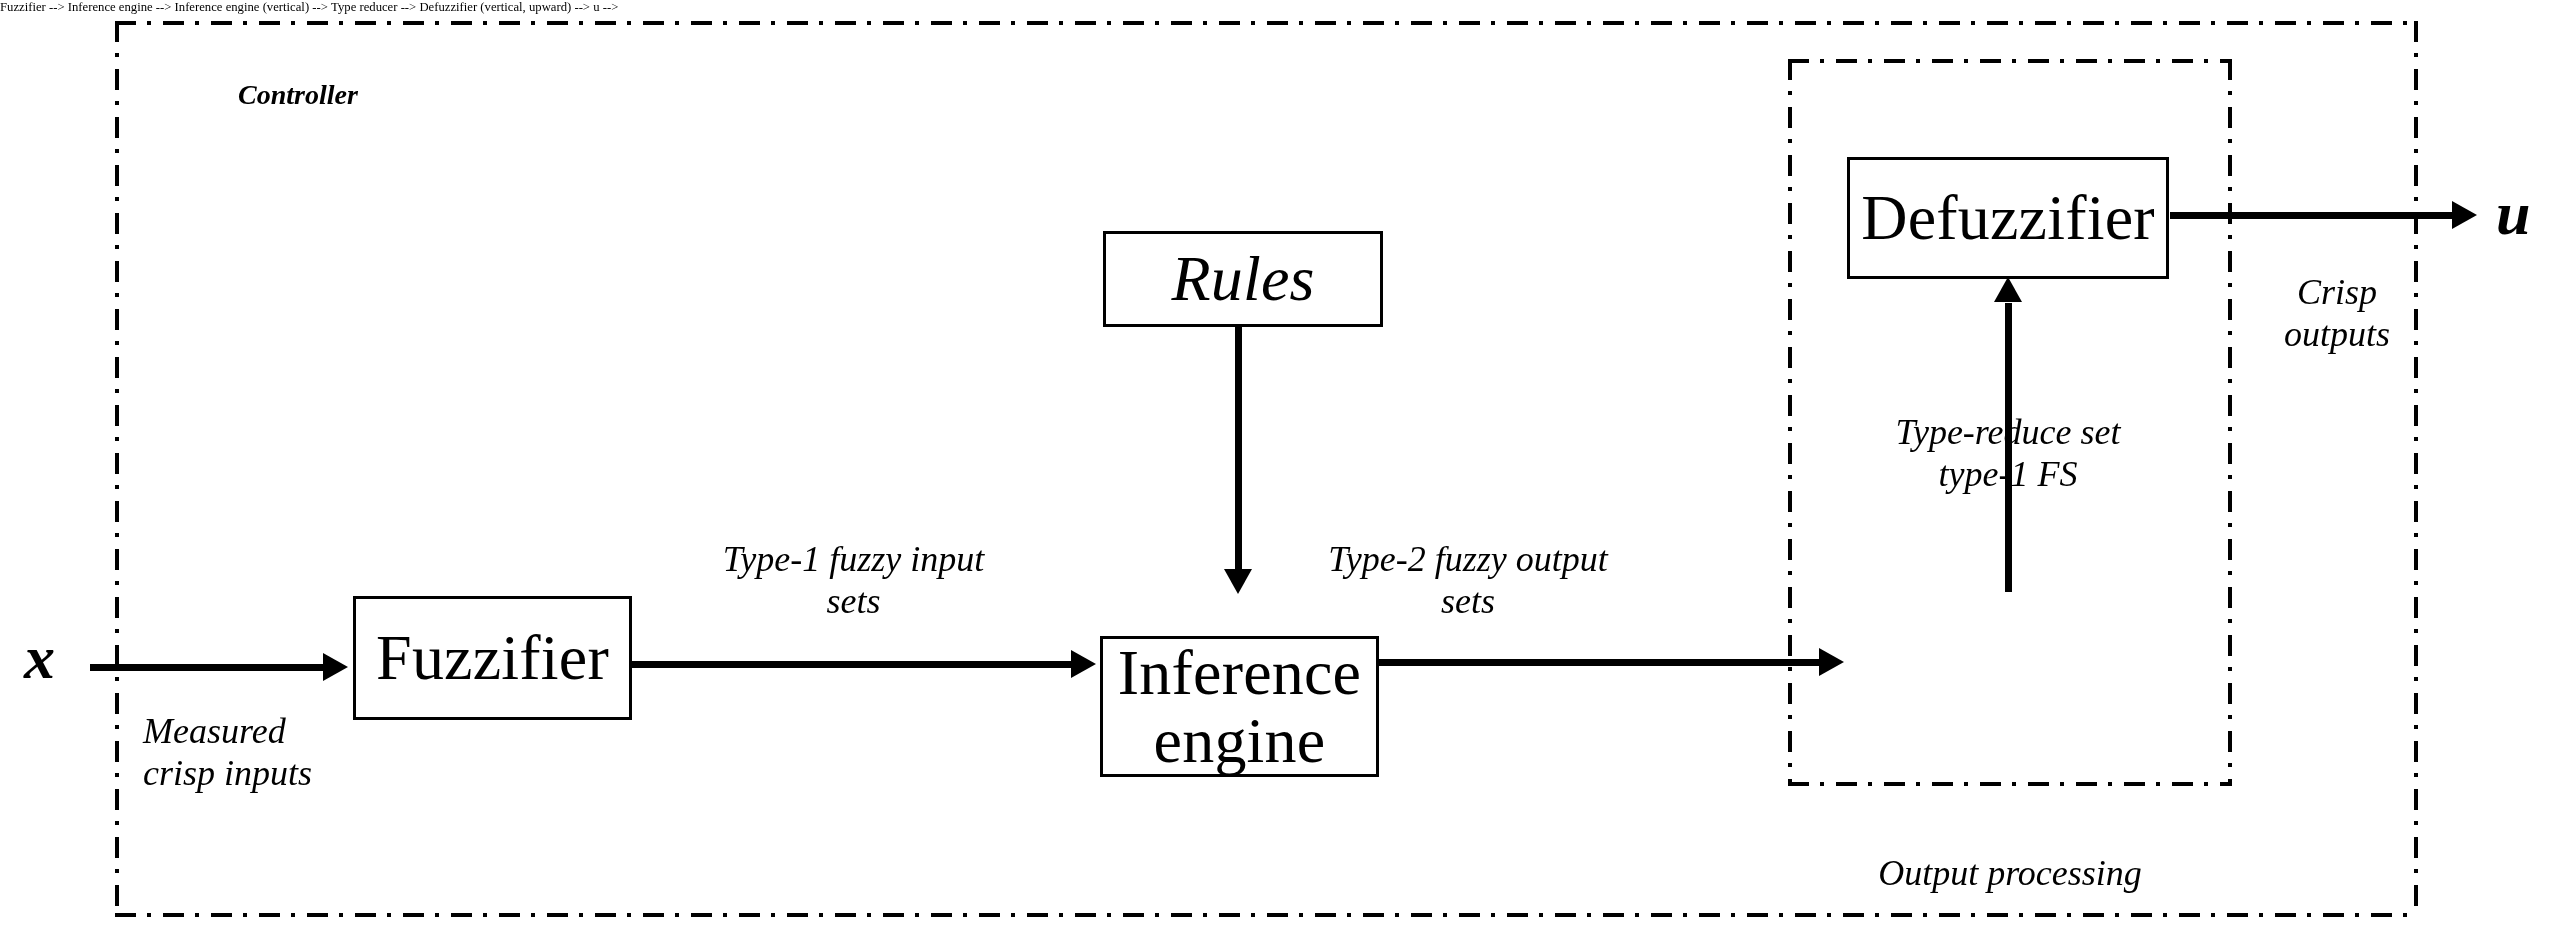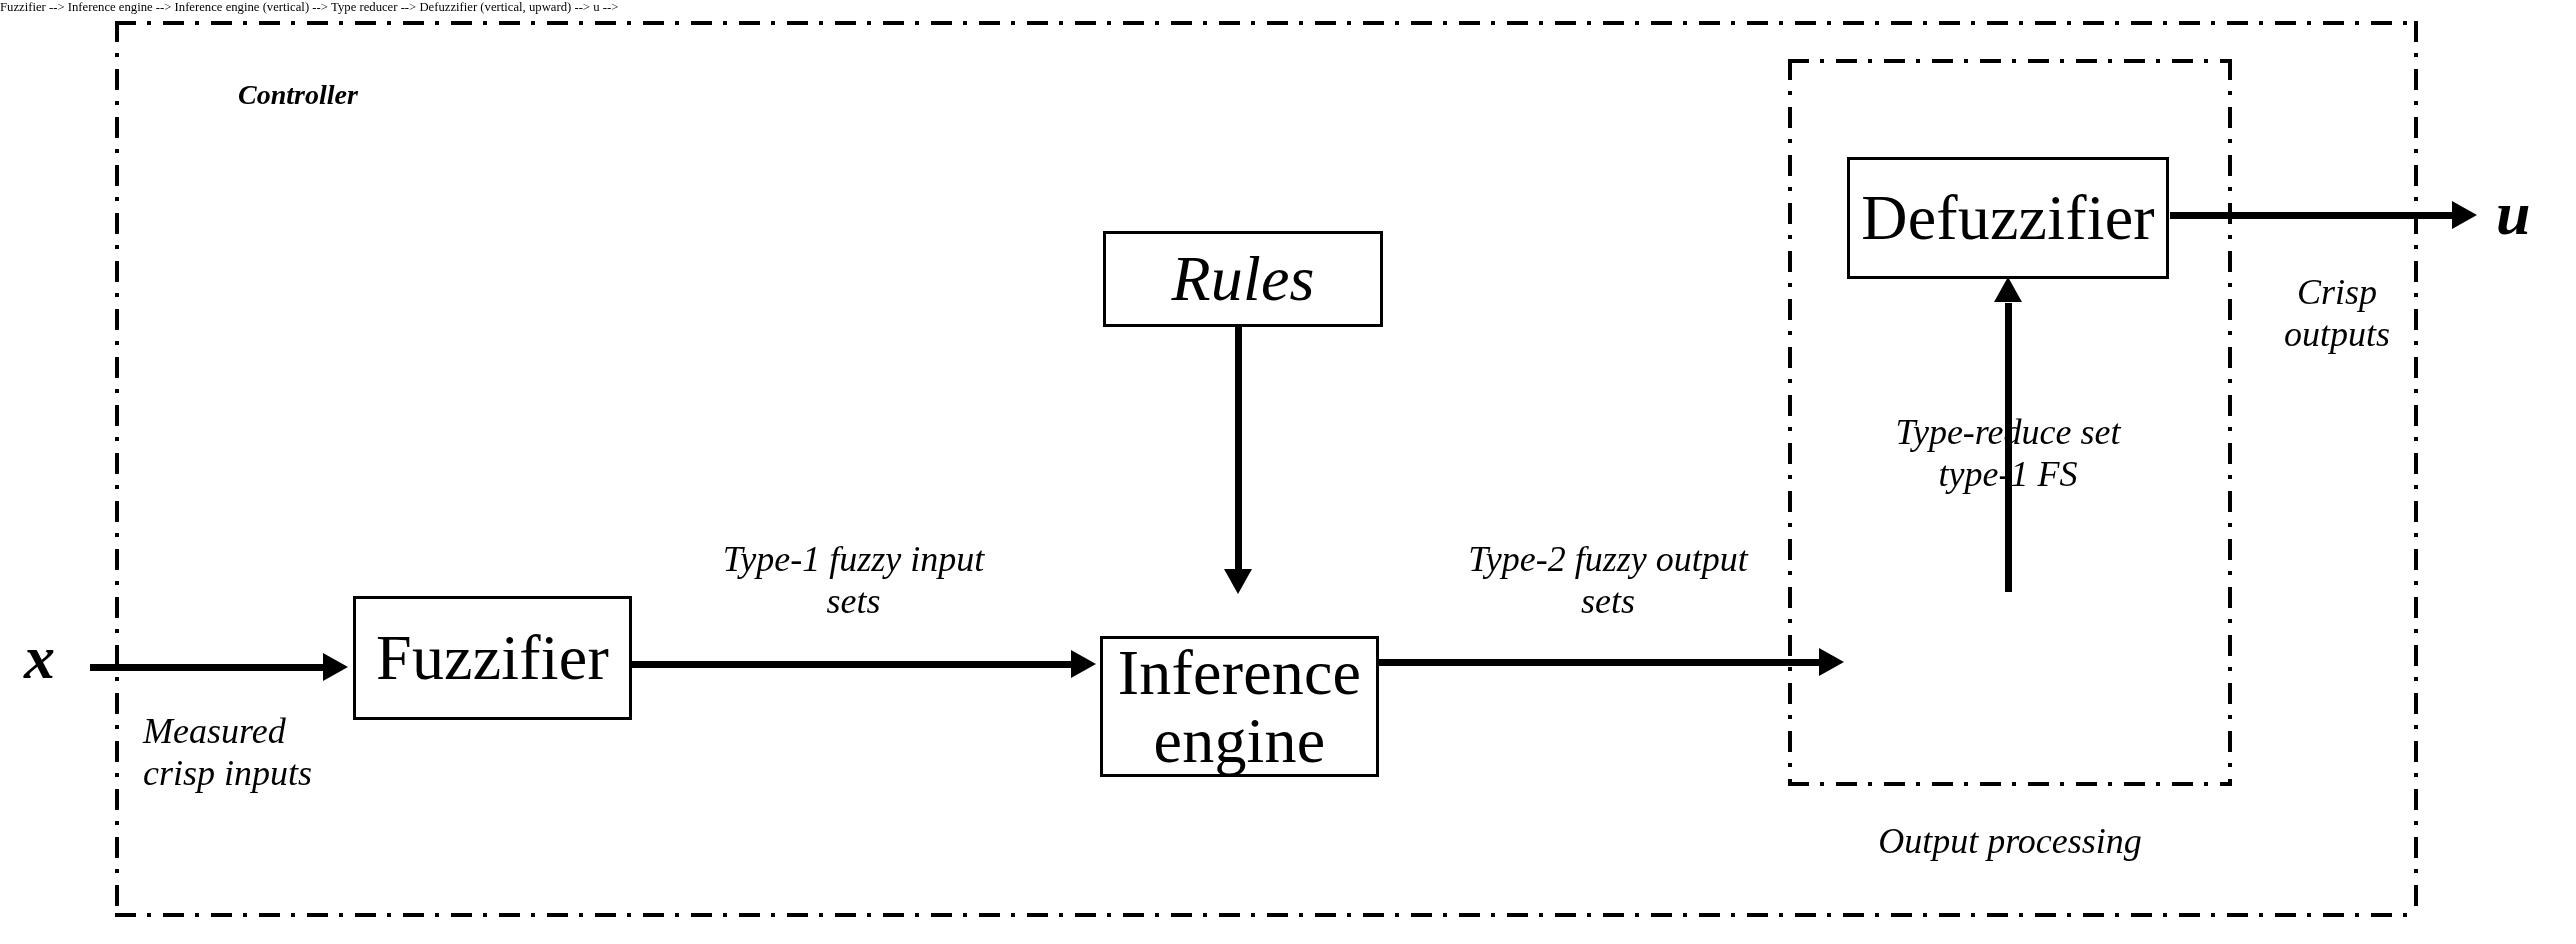--- a/index.html
+++ b/index.html
@@ -107,20 +107,21 @@
     position: absolute;
     font-style: italic;
     font-weight: bold;
     font-size: 28px;
   }
   .group-caption {
     position: absolute;
     font-style: italic;
     font-size: 36px;
     text-align: center;
+    margin-top: 32px;
   }
   .signal-var {
     position: absolute;
     font-style: italic;
     font-weight: bold;
     font-size: 62px;
     line-height: 1;
   }
 </style>
 </head>
@@ -176,21 +177,21 @@
   <div class="arrow-down" style="left:1224px; top:569px;"></div>
 
   
   <div class="block two-line" style="left:1100px; top:596px; width:279px; height:141px; white-space:pre-line;margin-top:40px;">Inference
 engine</div>
 
    Type reducer --&gt;
   <div class="hline" style="left:1379px; top:659px; width:444px;"></div>
   <div class="arrow-right" style="left:1819px; top:648px;"></div>
 
-  <div class="edge-label" style="left:1422px; top:519px; width:372px;">Type-2 fuzzy output
+  <div class="edge-label" style="left:1282px; top:519px; width:372px;">Type-2 fuzzy output
 sets</div>
 
   
 
    Defuzzifier (vertical, upward) --&gt;
   <div class="vline" style="left:2005px; top:303px; height:289px;"></div>
   <div class="arrow-up" style="left:1994px; top:277px;"></div>
 
   <div class="edge-label" style="left:1822px; top:392px; width:372px;">Type-reduce set
 type-1 FS</div>

